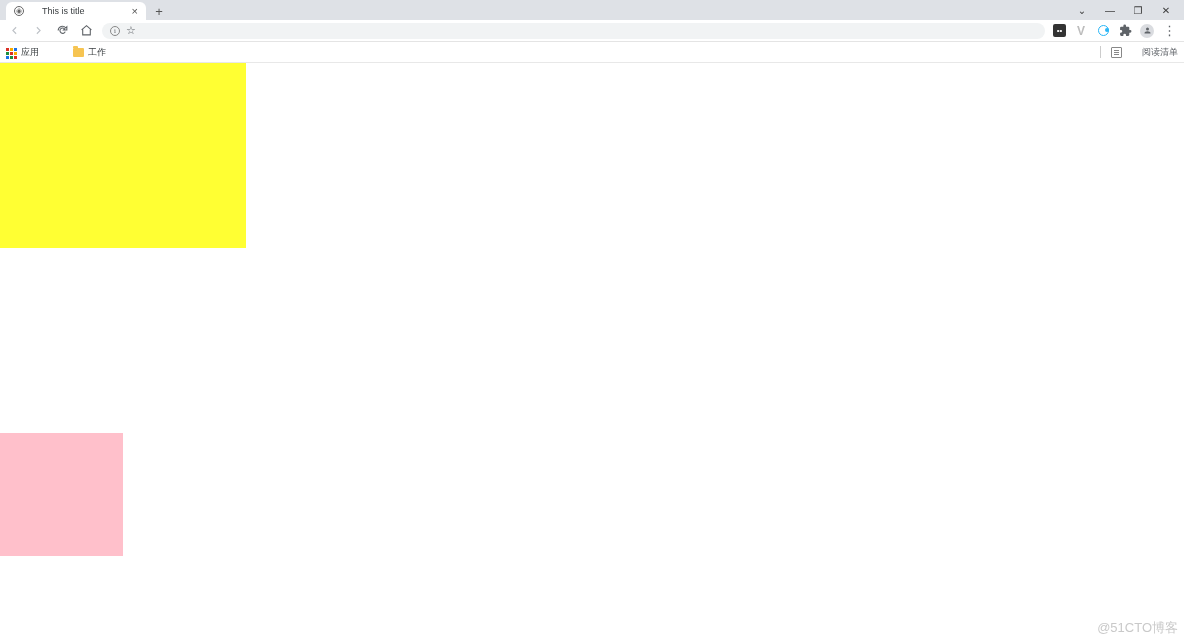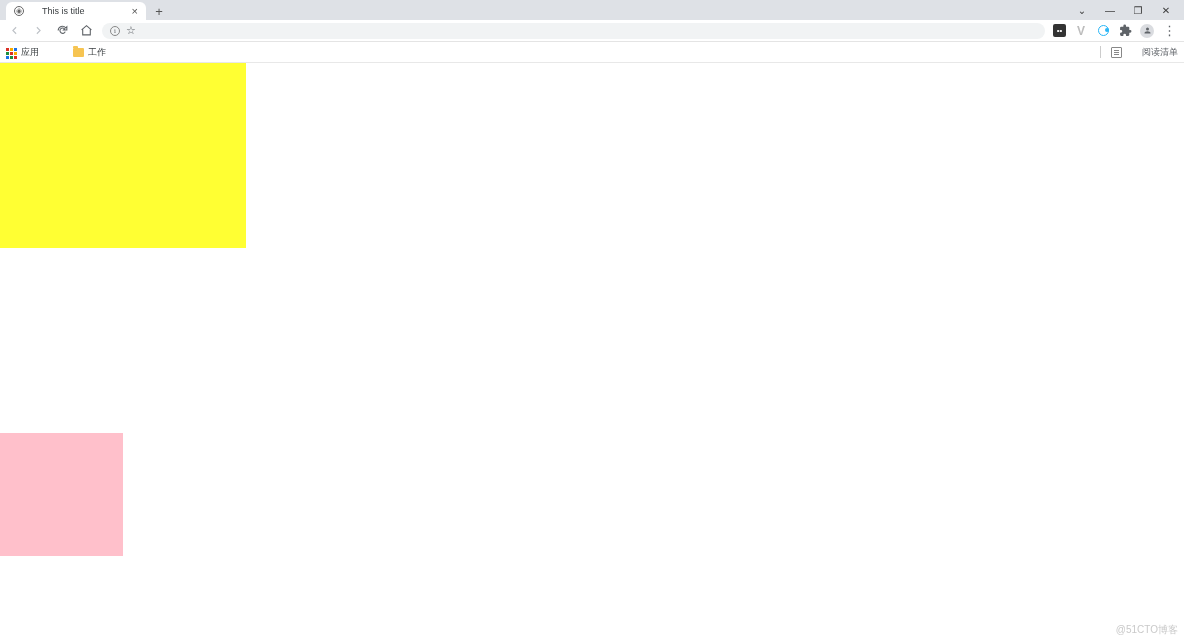--- a/index.html
+++ b/index.html
@@ -53,21 +53,21 @@
     .reading-list { display: flex; align-items: center; gap: 20px; cursor: pointer; color:#5f6368; }
     .reading-list-icon { width:11px; height:11px; border:1px solid #888; border-radius:1px; position:relative; }
     .reading-list-icon::after { content:""; position:absolute; left:2px; top:2px; right:2px; height:1px; background:#888; box-shadow: 0 2px 0 #888, 0 4px 0 #888; }
     .bm-divider { width:1px; height:12px; background:#ccc; }
 
     
     .page-content { position: relative; height: 578px; background: #fff; }
     .yellow-box { position: absolute; left: 0; top: 0; width: 246px; height: 185px; background: #ffff33; }
     .pink-box { position: absolute; left: 0; top: 370px; width: 123px; height: 123px; background: #ffc0cb; }
 
-    .watermark { position: absolute; right: 6px; bottom: 4px; font-size: 10px; color: #c9c9c9; }
+    .watermark { position: absolute; right: 6px; bottom: 4px; font-size: 13px; color: #c9c9c9; }
   </style>
 </head>
 <body>
 
 <div class="tab-strip">
   <div class="tab">
     <span class="tab-favicon">◉</span>
     <span class="tab-title">This is title</span>
     <span class="tab-close">×</span>
   </div>

